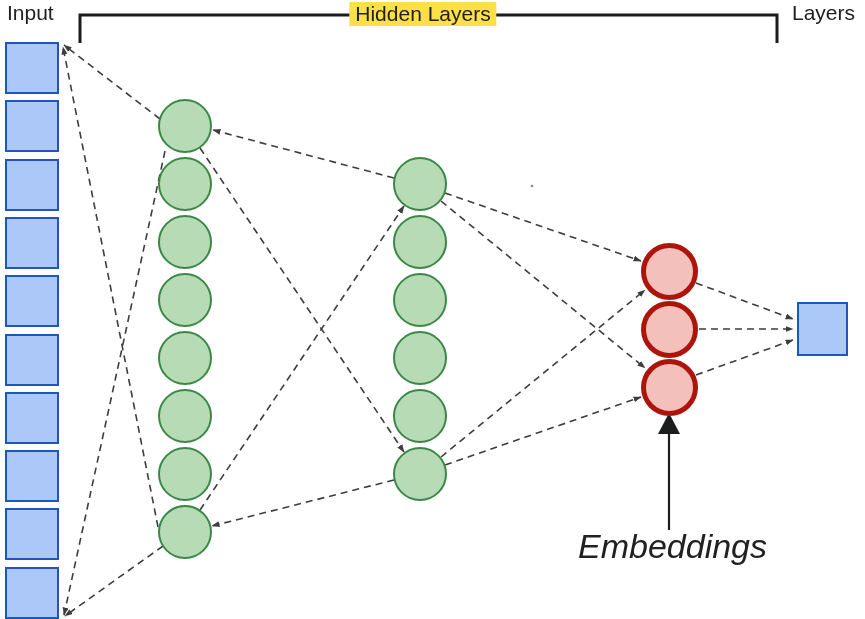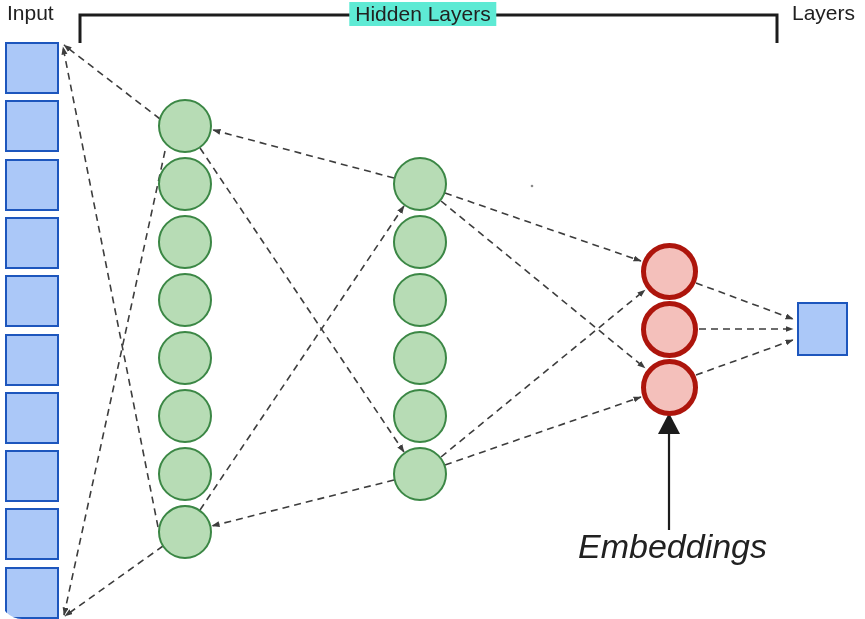--- a/index.html
+++ b/index.html
@@ -1,25 +1,25 @@
 <!DOCTYPE html>
 <html><head>
 <meta charset="utf-8">
 <style>
   html,body{margin:0;padding:0;background:#fff;}
   #canvas{
     position:relative;width:865px;height:619px;background:#fff;
-    overflow:hidden;font-family:"Liberation Sans",sans-serif;border-radius:22px;
+    overflow:hidden;font-family:"Liberation Sans",sans-serif;
   }
   #edges{position:absolute;left:0;top:0;width:865px;height:619px;}
   .node{position:absolute;box-sizing:border-box;}
   .node.circle{border-radius:50%;}
   .lbl{position:absolute;color:#212121;font-size:21px;line-height:24px;white-space:nowrap;}
   .lbl-input{left:7px;top:1px;}
-  .lbl-hidden{left:423px;top:2px;transform:translateX(-50%);background:#5eead4;padding:0 6px;}
+  .lbl-hidden{left:423px;top:2px;transform:translateX(-50%);background:#fde047;padding:0 6px;}
   .lbl-output{left:792px;top:1px;}
   .lbl-embeddings{position:absolute;left:578px;top:527px;color:#212121;font-size:34px;white-space:nowrap;font-style:italic;}
 </style>
 </head>
 <body>
 
 <div id="canvas">
   <svg id="edges">
     <defs>
       <marker id="arrowhead" markerWidth="9" markerHeight="8" refX="7.5" refY="3" orient="auto" markerUnits="userSpaceOnUse">

